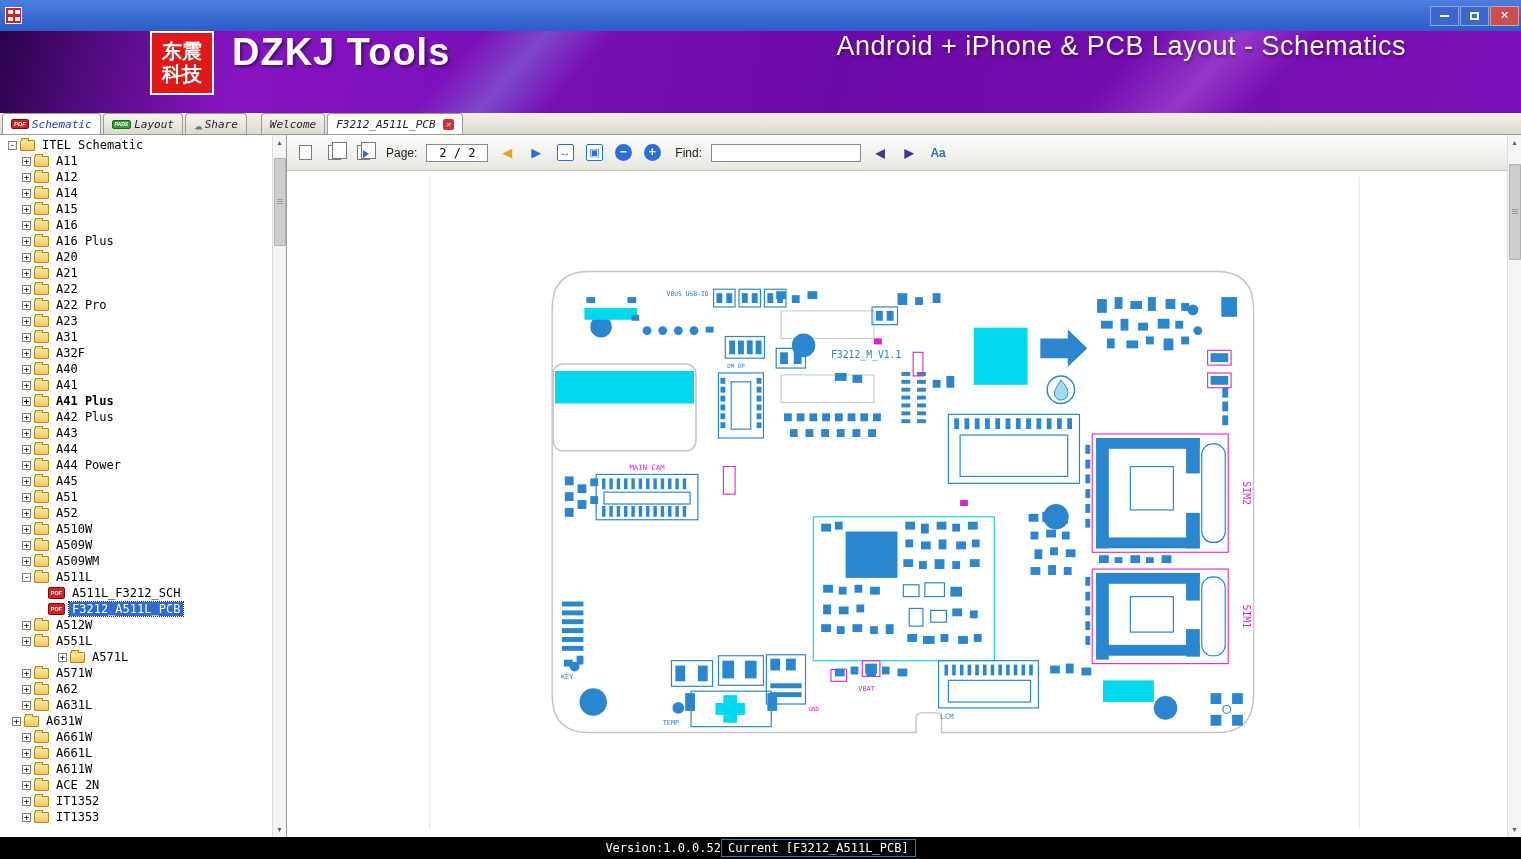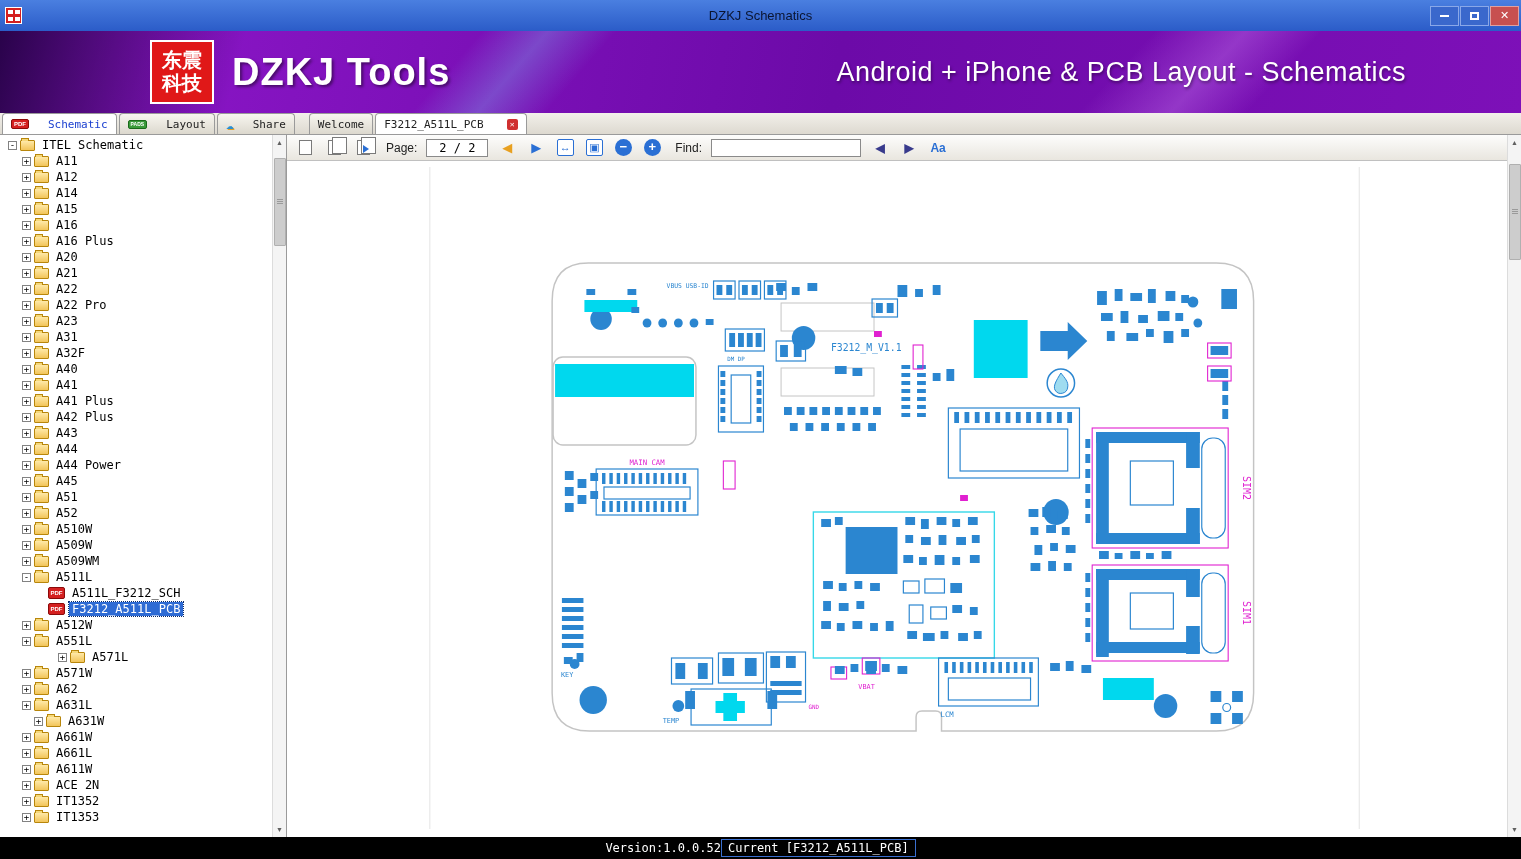--- a/index.html
+++ b/index.html
@@ -12,34 +12,34 @@
               background-image:linear-gradient(#fff,#fff),linear-gradient(#fff,#fff),linear-gradient(#fff,#fff),linear-gradient(#fff,#fff);
               background-size:5px 4px,5px 4px,5px 4px,5px 4px; background-position:2px 2px,9px 2px,2px 9px,9px 9px; background-repeat:no-repeat; }
   .title-text { position:absolute; left:0; right:0; text-align:center; font-size:13px; color:#0a1430; }
   .win-controls { margin-left:auto; display:flex; gap:1px; margin-right:2px; z-index:2; }
   .win-btn { width:29px; height:20px; display:flex; align-items:center; justify-content:center; background:#3a68cc; border:1px solid #8aa8e8; color:#fff; }
   .win-btn.close { background:#c75050; border-color:#e0a0a0; font-size:11px; }
   .glyph-min { width:9px; border-top:2px solid #fff; }
   .glyph-max { width:9px; height:8px; border:2px solid #fff; }
 
   
-  .banner { height:82px; flex:none; position:relative; overflow:hidden; display:flex; align-items:center;
+  .banner { height:82px; flex:none; position:relative; overflow:hidden; display:flex; 
             background:linear-gradient(105deg, rgba(30,0,60,.9) 0%, rgba(30,0,60,0) 16%), linear-gradient(100deg,#9018cc,#6c0aa8 55%,#7d10b8); }
   .banner::before { content:""; position:absolute; left:400px; top:-10px; width:240px; height:120%; transform:skewX(-22deg);
             background:linear-gradient(115deg, transparent 25%, rgba(130,220,255,.28) 48%, transparent 72%); }
   .banner::after { content:""; position:absolute; left:1080px; top:-10px; width:260px; height:120%; transform:skewX(-25deg);
             background:linear-gradient(115deg, transparent 20%, rgba(220,150,255,.30) 50%, transparent 75%); }
   .logo-box { width:64px; height:64px; margin-left:150px; background:#e01818; box-shadow:inset 0 0 0 2px #fff, inset 0 0 0 4px #e01818;
             display:flex; flex-direction:column; align-items:center; justify-content:center; color:#fff; font-weight:bold; font-size:20px; line-height:1.15; z-index:1; flex:none; }
   .banner-title { color:#fff; font-size:38px; font-weight:800; letter-spacing:1px; margin-left:18px; text-shadow:2px 2px 3px rgba(0,0,0,.45); z-index:1; }
   .banner-sub { color:#fff; font-size:27px; font-weight:400; letter-spacing:.5px; margin-left:auto; margin-right:115px; text-shadow:1px 2px 3px rgba(0,0,0,.4); z-index:1; }
 
   
   .tabbar { height:22px; flex:none; background:linear-gradient(#f2f0ea,#ddd9d0); border-bottom:1px solid #9a9a9a; display:flex; align-items:flex-end; font-family:"DejaVu Sans Mono", monospace; font-size:11px; }
-  .tab { height:21px; display:flex; align-items:center; gap:19px; padding:0 8px; border:1px solid #9a9a9a; border-bottom:none; border-radius:4px 4px 0 0; background:linear-gradient(#f8f6f0,#dcd8ce); margin-left:2px; color:#222; white-space:nowrap; }
+  .tab { height:21px; display:flex; align-items:center; gap:3px; padding:0 8px; border:1px solid #9a9a9a; border-bottom:none; border-radius:4px 4px 0 0; background:linear-gradient(#f8f6f0,#dcd8ce); margin-left:2px; color:#222; white-space:nowrap;font-style:italic; }
   .tab.active { background:#fff; }
   .tab.schematic .tab-label { color:#1a3fd0; }
   .doc-tabs { margin-left:12px; display:flex; align-items:flex-end; }
   .badge { color:#fff; font-family:"Liberation Sans",sans-serif; font-weight:bold; border-radius:2px; padding:1px 2px; font-size:6px; line-height:1; }
   .badge.pdf { background:#d42020; border:1px solid #8a0a0a; }
   .badge.pads { background:#3a9a3a; border:1px solid #1a6a1a; font-size:5px; }
   .cloud-ico { color:#2a8fd4; font-size:13px; line-height:1; text-shadow:1px 1px 0 #e8a020; }
   .tab-close { width:11px; height:11px; background:#d03030; color:#fff; font-size:8px; line-height:11px; text-align:center; border-radius:2px; margin-left:4px; }
 
   
@@ -67,21 +67,21 @@
   .sb-thumb { width:12px; background:#cdcdcd; border:1px solid #b0b0b0; border-radius:1px; position:relative; }
   .sb-thumb::after { content:""; position:absolute; left:2px; right:2px; top:50%; height:5px; margin-top:-3px;
         background:repeating-linear-gradient(#9a9a9a 0 1px, transparent 1px 2px); }
   .sb-spacer { flex:1; }
   .side-scroll .sb-thumb { height:88px; margin-top:8px; }
   .main-scroll { width:14px; flex:none; background:#f4f4f4; border-left:1px solid #dcdcdc; display:flex; flex-direction:column; align-items:center; }
   .main-scroll .sb-thumb { height:96px; margin-top:14px; }
 
   
   .main { flex:1; display:flex; flex-direction:column; min-width:0; }
-  .toolbar { height:26px; flex:none; background:linear-gradient(#fdfdfc,#e9e6df); border-bottom:1px solid #c0c0c0; display:flex; align-items:center; gap:9px; padding:0 8px; font-size:12px; color:#222; }
+  .toolbar { height:36px; flex:none; background:linear-gradient(#fdfdfc,#e9e6df); border-bottom:1px solid #c0c0c0; display:flex; align-items:center; gap:9px; padding:0 8px; font-size:12px; color:#222; }
   .tb-ico { width:20px; height:20px; display:flex; align-items:center; justify-content:center; border-radius:2px; }
   .icon-pages { width:13px; height:15px; background:#fff; border:1px solid #7a7a7a; position:relative; }
   .icon-pages::before { content:""; position:absolute; left:3px; top:-4px; width:13px; height:15px; background:#fff; border:1px solid #7a7a7a; }
   .icon-pages.single::before { display:none; }
   .icon-pages.arrow::after { content:""; position:absolute; left:5px; top:4px; border:4px solid transparent; border-left:6px solid #2a6fd4; z-index:2; }
   .nav-glyph { font-size:13px; line-height:1; }
   .nav-back-g { color:#e8a020; }
   .nav-fwd-g { color:#2a6fd4; }
   .boxed { width:17px; height:17px; border:1px solid #2a6fd4; color:#2a6fd4; font-size:11px; line-height:15px; text-align:center; background:#fff; border-radius:2px; }
   .round { width:17px; height:17px; border-radius:50%; background:#2a6fd4; color:#fff; font-size:13px; line-height:16px; text-align:center; font-weight:bold; }
@@ -110,21 +110,20 @@
   .statusbar { height:22px; flex:none; background:#000; color:#fff; display:flex; align-items:center; justify-content:center; font-family:"DejaVu Sans Mono",monospace; font-size:12px; padding:0 3px; }
   .status-current { border:1px solid #3a6fd0; padding:1px 6px; }
 </style>
 </head>
 <body>
 
 <div class="app">
 
   <div class="titlebar">
     <div class="app-icon"></div>
-    <div class="title-text">DZKJ Schematics</div>
     <div class="win-controls">
       <div class="win-btn">
           <span class="glyph-min"></span>
         </div>
       <div class="win-btn">
           <span class="glyph-max"></span>
         </div>
       <div class="win-btn close">
           <span>✕</span>
         </div>
@@ -258,21 +257,21 @@
             <span class="tree-icon v-folder"></span>
             <span class="tree-label">A40</span>
           </div>
 
           <div class="tree-row" style="padding-left: 22px;">
             <span class="expander v-plus"></span>
             <span class="tree-icon v-folder"></span>
             <span class="tree-label">A41</span>
           </div>
 
-          <div class="tree-row" style="padding-left: 22px;">
+          <div class="tree-row" style="padding-left: 22px; font-weight: bold;">
             <span class="expander v-plus"></span>
             <span class="tree-icon v-folder"></span>
             <span class="tree-label">A41 Plus</span>
           </div>
 
           <div class="tree-row" style="padding-left: 22px;">
             <span class="expander v-plus"></span>
             <span class="tree-icon v-folder"></span>
             <span class="tree-label">A42 Plus</span>
           </div>
@@ -378,21 +377,21 @@
             <span class="tree-icon v-folder"></span>
             <span class="tree-label">A62</span>
           </div>
 
           <div class="tree-row" style="padding-left: 22px;">
             <span class="expander v-plus"></span>
             <span class="tree-icon v-folder"></span>
             <span class="tree-label">A631L</span>
           </div>
 
-          <div class="tree-row" style="padding-left: 34px;">
+          <div class="tree-row" style="padding-left: 12px;">
             <span class="expander v-plus"></span>
             <span class="tree-icon v-folder"></span>
             <span class="tree-label">A631W</span>
           </div>
 
           <div class="tree-row" style="padding-left: 22px;">
             <span class="expander v-plus"></span>
             <span class="tree-icon v-folder"></span>
             <span class="tree-label">A661W</span>
           </div>

